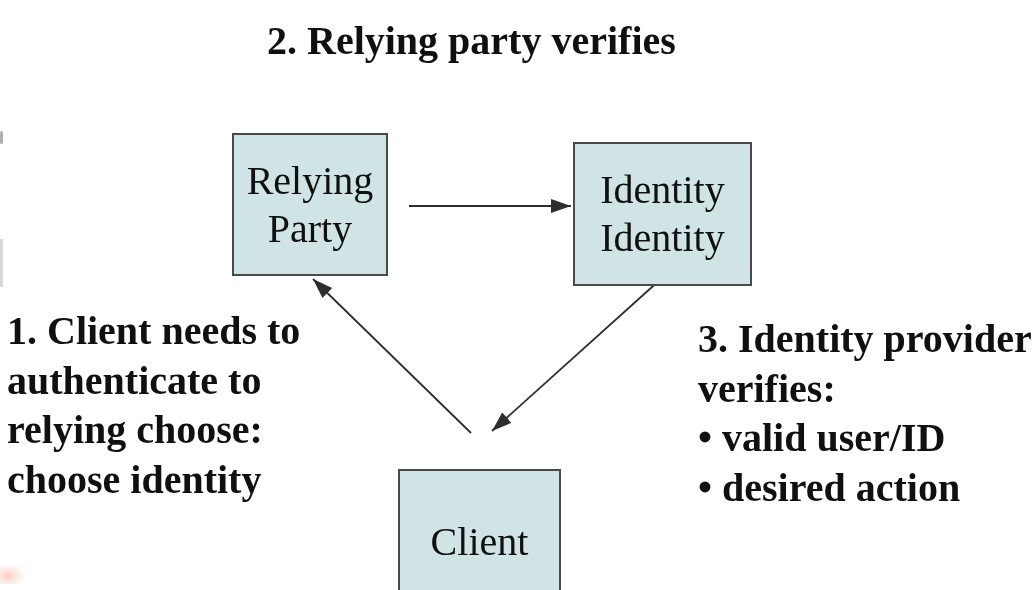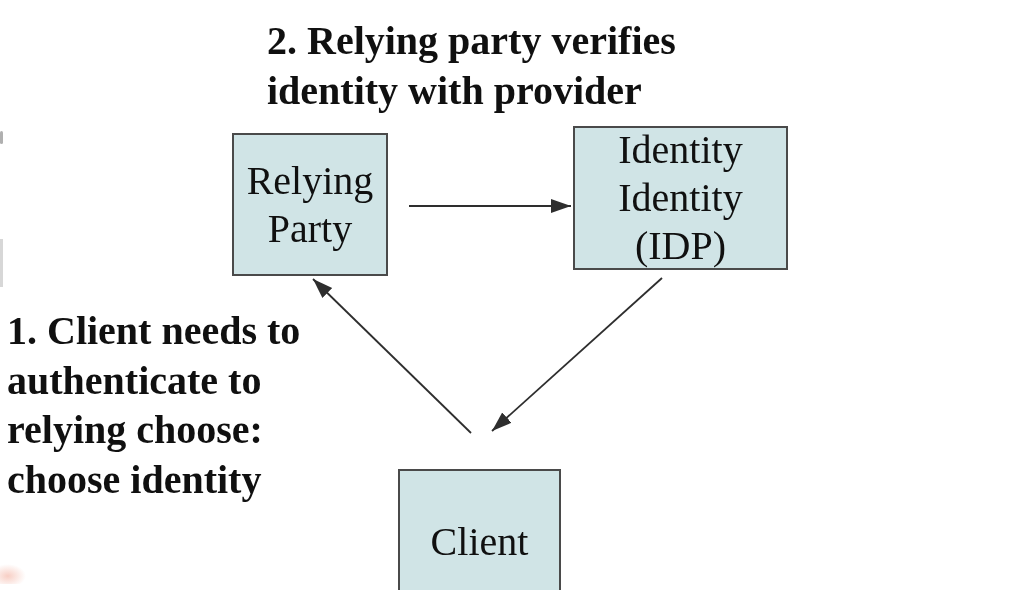--- a/index.html
+++ b/index.html
@@ -17,21 +17,21 @@
   .node{
     position:absolute;
     background:var(--box-fill,#d0e4e6);
     border:2px solid var(--box-border,#4a4a4a);
     display:flex;flex-direction:column;align-items:center;justify-content:center;
     text-align:center;
     font-size:40px;line-height:1.2;
     box-sizing:border-box;
   }
   #node-relying-party{left:232px;top:133px;width:156px;height:143px;}
-  #node-identity-provider{left:573px;top:126px;width:215px;height:144px;}
+  #node-identity-provider{left:573px;top:142px;width:179px;height:144px;}
   #node-client{left:398px;top:458px;width:163px;height:145px;margin-top:11px;}
   .annotation{position:absolute;font-size:40px;line-height:1.24;white-space:nowrap;font-weight:bold;}
   #ann-step-2{left:267px;top:16px;}
   #ann-step-1{left:7px;top:306px;}
   #ann-step-3{left:698px;top:314px;}
   .artifact{position:absolute;}
   #artifact-dark{left:0;top:131px;width:3px;height:13px;background:#6f6f6f;opacity:.55;border-radius:2px;}
   #artifact-gray{left:0;top:239px;width:3px;height:48px;background:#c6c6c6;opacity:.7;}
   #artifact-pink{left:0;top:564px;width:26px;height:20px;
     background:radial-gradient(ellipse at 30% 60%, rgba(240,158,138,.5), rgba(240,158,138,0) 70%);}
@@ -53,37 +53,41 @@
   </svg>
 
   <div class="node" id="node-relying-party">
     <div>Relying</div>
     <div>Party</div>
   </div>
 
   <div class="node" id="node-identity-provider">
     <div>Identity</div>
     <div>Identity</div>
-    <div>(IDP)</div>
   </div>
 
   <div class="node" id="node-client">
     <div>Client</div>
   </div>
 
   <div class="annotation" id="ann-step-2">
     <div>2. Relying party verifies</div>
-    <div>identity with provider</div>
   </div>
 
   <div class="annotation" id="ann-step-1">
     <div>1. Client needs to</div>
     <div>authenticate to</div>
     <div>relying choose:</div>
     <div>choose identity</div>
   </div>
 
+  <div class="annotation" id="ann-step-3">
+    <div>3. Identity provider</div>
+    <div>verifies:</div>
+    <div>• valid user/ID</div>
+    <div>• desired action</div>
+  </div>
 
   <div class="artifact" id="artifact-dark"></div>
   <div class="artifact" id="artifact-gray"></div>
   <div class="artifact" id="artifact-pink"></div>
 
 </div>
 
 </body></html>

